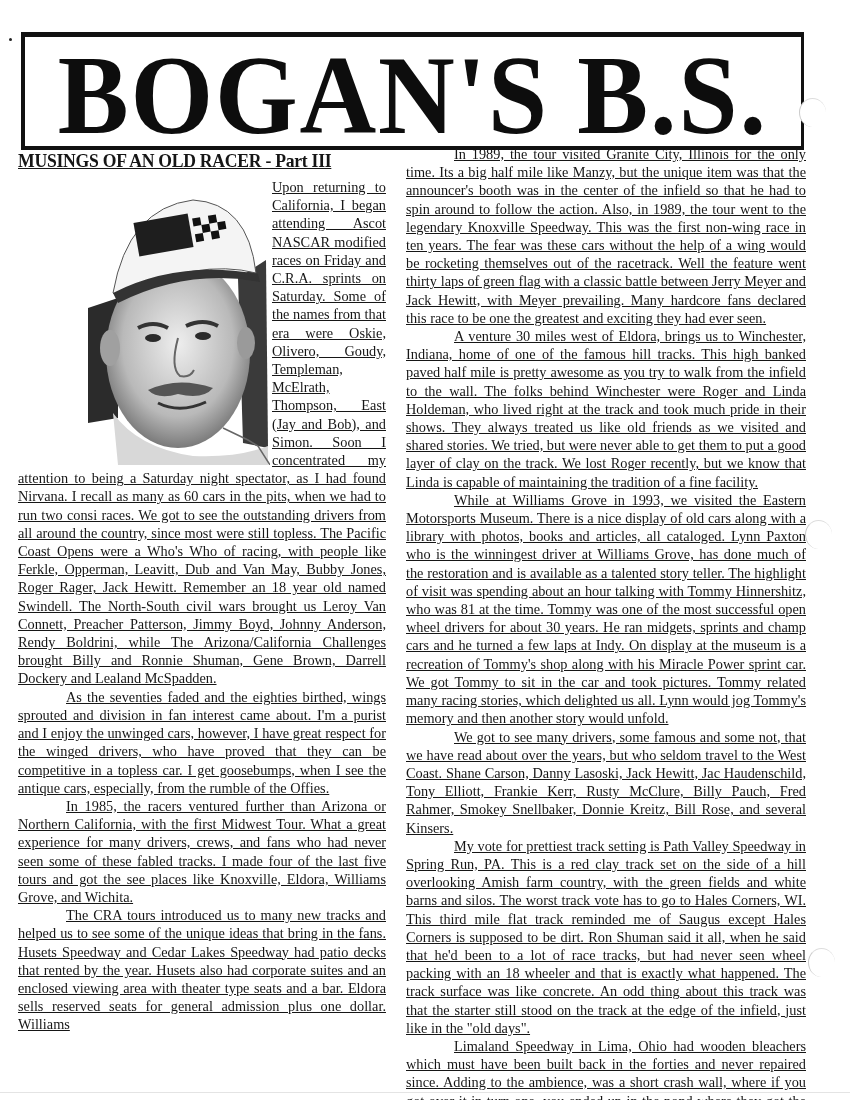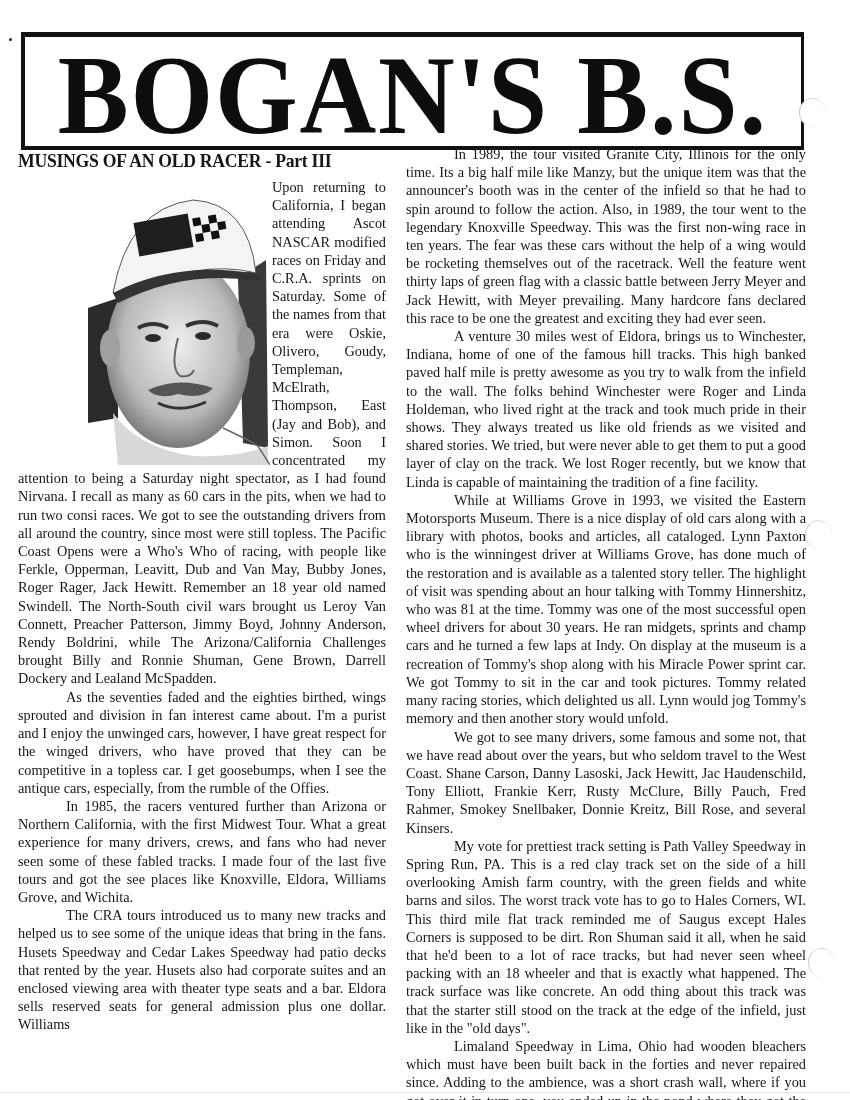--- a/index.html
+++ b/index.html
@@ -11,21 +11,21 @@
   .masthead {
     position: absolute; left: 21px; top: 32px; width: 783px; height: 118px;
     border: 4px solid #111; border-top-width: 5px; border-right-width: 3px; box-sizing: border-box;
     display: flex; align-items: center; justify-content: center;
   }
   .masthead-title {
     font-family: "Liberation Serif", "DejaVu Serif", serif; font-weight: bold; font-size: 113px;
     letter-spacing: 2px; line-height: 1; transform: scaleX(0.94); margin-top: 6px; color: #0d0d0d; white-space: nowrap;
   }
   .punch-hole { position: absolute; width: 26px; height: 28px; border-radius: 50%; background: #fff; border-left: 1px solid #ccc; border-top: 1px solid #ddd; }
-  .col { position: absolute; font-size: 14.3px; line-height: 18.2px; text-align: justify; }
+  .col { position: absolute; font-size: 14.3px; line-height: 18.2px; text-align: justify; text-decoration: underline; }
   .col-left { left: 18px; top: 150px; width: 368px; }
   .col-right { left: 406px; top: 145px; width: 400px; }
   .headline { font-weight: bold; font-size: 19px; line-height: 22px; letter-spacing: -0.3px; transform: scaleX(0.93); transform-origin: left; white-space: nowrap; margin: 0 0 6px 0; }
   .photo { float: left; width: 252px; height: 287px; margin: 0 2px 0 0; position: relative; }
   .photo svg { width: 100%; height: 100%; display: block; }
   p { margin: 0; }
   .indent { text-indent: 48px; }
   .lead-in { text-indent: 0; }
   .page-bottom-line { position: absolute; left: 0; top: 1092px; width: 850px; height: 1px; background: #e4e4e4; }
 </style>

